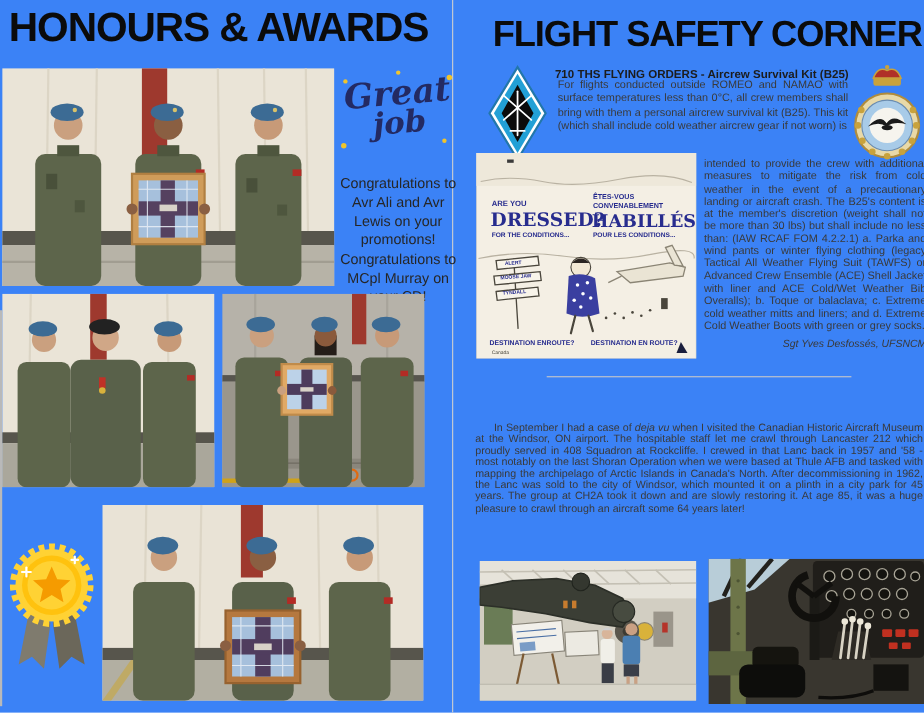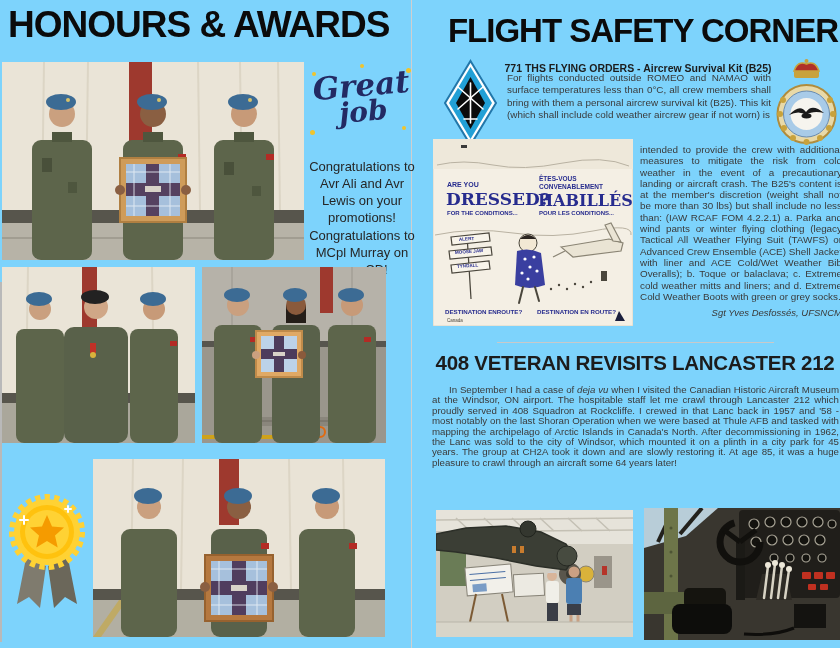--- a/index.html
+++ b/index.html
@@ -1,16 +1,16 @@
 <!DOCTYPE html>
 <html><head>
 <meta charset="utf-8">
 <style>
   html,body{margin:0;padding:0;background:#ffffff;}
-  #canvas{position:relative;width:840px;height:648px;background:#7dd3fc;overflow:hidden;
+  #canvas{position:relative;width:840px;height:648px;background:#3b82f6;overflow:hidden;
           font-family:"Liberation Sans",sans-serif;color:#222;}
   .abs{position:absolute;}
   .big-title{font-weight:800;letter-spacing:-1px;color:#0b0b0b;white-space:nowrap;}
   .section-head{font-weight:700;color:#1c1c1c;text-align:center;}
   .body-text{color:#3a3a3a;text-align:justify;}
   .sig{font-style:italic;color:#3a3a3a;text-align:right;}
   .congrats{color:#262626;text-align:center;}
   .greatjob{transform:rotate(-5deg);text-align:center;color:#232a63;
             font-family:"DejaVu Serif",serif;font-style:italic;font-weight:700;}
   .gj1{font-size:31px;line-height:30px;}
@@ -264,21 +264,21 @@
           <circle cx="45" cy="80" r="3"></circle>
           <circle cx="31.5" cy="84" r="3"></circle>
       </g>
       <circle cx="31.5" cy="56" r="23" fill="#a8cbe8" stroke="#6a8cb0" stroke-width="1"></circle>
       <circle cx="31.5" cy="56" r="16" fill="#f6f4ee"></circle>
       <path d="M14,57 Q25,45 31,54 Q37,45 49,55 Q38,52 31,57 Q24,52 14,57 Z" fill="#1a1a1a"></path>
       <ellipse cx="31.5" cy="58" rx="5" ry="2.4" fill="#1a1a1a"></ellipse>
     </svg>
   </div>
 
-  <div class="abs section-head" style="left:500px;top:62px;width:276px;font-size:10.5px;">771 THS FLYING ORDERS - Aircrew Survival Kit (B25)</div>
+  <div class="abs section-head" style="left:500px;top:62px;width:276px;font-size:10.5px;">710 THS FLYING ORDERS - Aircrew Survival Kit (B25)</div>
   <div class="abs body-text" style="left:507px;top:72px;width:264px;font-size:9.9px;line-height:12.4px;">For flights conducted outside ROMEO and NAMAO with surface temperatures less than 0°C, all crew members shall bring with them a personal aircrew survival kit (B25). This kit (which shall include cold weather aircrew gear if not worn) is</div>
 
   <div class="abs" style="left:433px;top:139px;">
     <svg width="200" height="187" viewBox="0 0 200 187">
       <rect width="200" height="187" fill="#f4efe4" stroke="#ddd6c6" stroke-width="1"></rect>
       <rect x="0" y="0" width="200" height="30" fill="#eee8da"></rect>
       <path d="M4,26 Q30,20 60,26 T130,24 T196,27" stroke="#b9b2a2" fill="none" stroke-width="1"></path>
       <rect x="28" y="6" width="6" height="3" fill="#3a3a3a"></rect>
       <g fill="#272c8e" font-family="Liberation Sans, sans-serif" font-weight="bold">
         <text x="14" y="48" font-size="7">ARE YOU</text>
@@ -343,21 +343,20 @@
     </svg>
   </div>
 
   <div class="abs" style="left:600px;top:144px;width:202px;margin-left:40px;">
     <div class="body-text" style="font-size:9.9px;line-height:11.3px;">intended to provide the crew with additional measures to mitigate the risk from cold weather in the event of a precautionary landing or aircraft crash. The B25's content is at the member's discretion (weight shall not be more than 30 lbs) but shall include no less than: (IAW RCAF FOM 4.2.2.1) a. Parka and wind pants or winter flying clothing (legacy Tactical All Weather Flying Suit (TAWFS) or Advanced Crew Ensemble (ACE) Shell Jacket with liner and ACE Cold/Wet Weather Bib Overalls); b. Toque or balaclava; c. Extreme cold weather mitts and liners; and d. Extreme Cold Weather Boots with green or grey socks.</div>
     <div class="sig" style="font-size:9.5px;margin-top:5px;">Sgt Yves Desfossés, UFSNCM</div>
   </div>
 
   <div class="abs hrule" style="left:497px;top:342px;width:277px;height:1px;"></div>
 
-  <div class="abs section-head" style="left:432px;top:351px;width:406px;font-size:20.5px;letter-spacing:-0.3px;">408 VETERAN REVISITS LANCASTER 212</div>
   <div class="abs body-text" style="left:432px;top:385px;width:407px;font-size:9.7px;line-height:10.4px;text-indent:17px;"><span>In September I had a case of </span><i>deja vu</i><span> when I visited the Canadian Historic Aircraft Museum at the Windsor, ON airport. The hospitable staff let me crawl through Lancaster 212 which proudly served in 408 Squadron at Rockcliffe. I crewed in that Lanc back in 1957 and '58 - most notably on the last Shoran Operation when we were based at Thule AFB and tasked with mapping the archipelago of Arctic Islands in Canada's North. After decommissioning in 1962, the Lanc was sold to the city of Windsor, which mounted it on a plinth in a city park for 45 years. The group at CH2A took it down and are slowly restoring it. At age 85, it was a huge pleasure to crawl through an aircraft some 64 years later!</span></div>
 
   <div class="abs" style="left:436px;top:510px;">
     <svg width="197" height="127" viewBox="0 0 197 127">
       <rect width="197" height="127" fill="#d2cec2"></rect>
       <rect x="0" y="0" width="197" height="34" fill="#e6e3da"></rect>
       <g stroke="#c4c0b4" stroke-width="1.5">
         <line x1="0" y1="10" x2="197" y2="8"></line>
           <line x1="0" y1="22" x2="197" y2="20"></line>
         <line x1="20" y1="8" x2="34" y2="21"></line>

